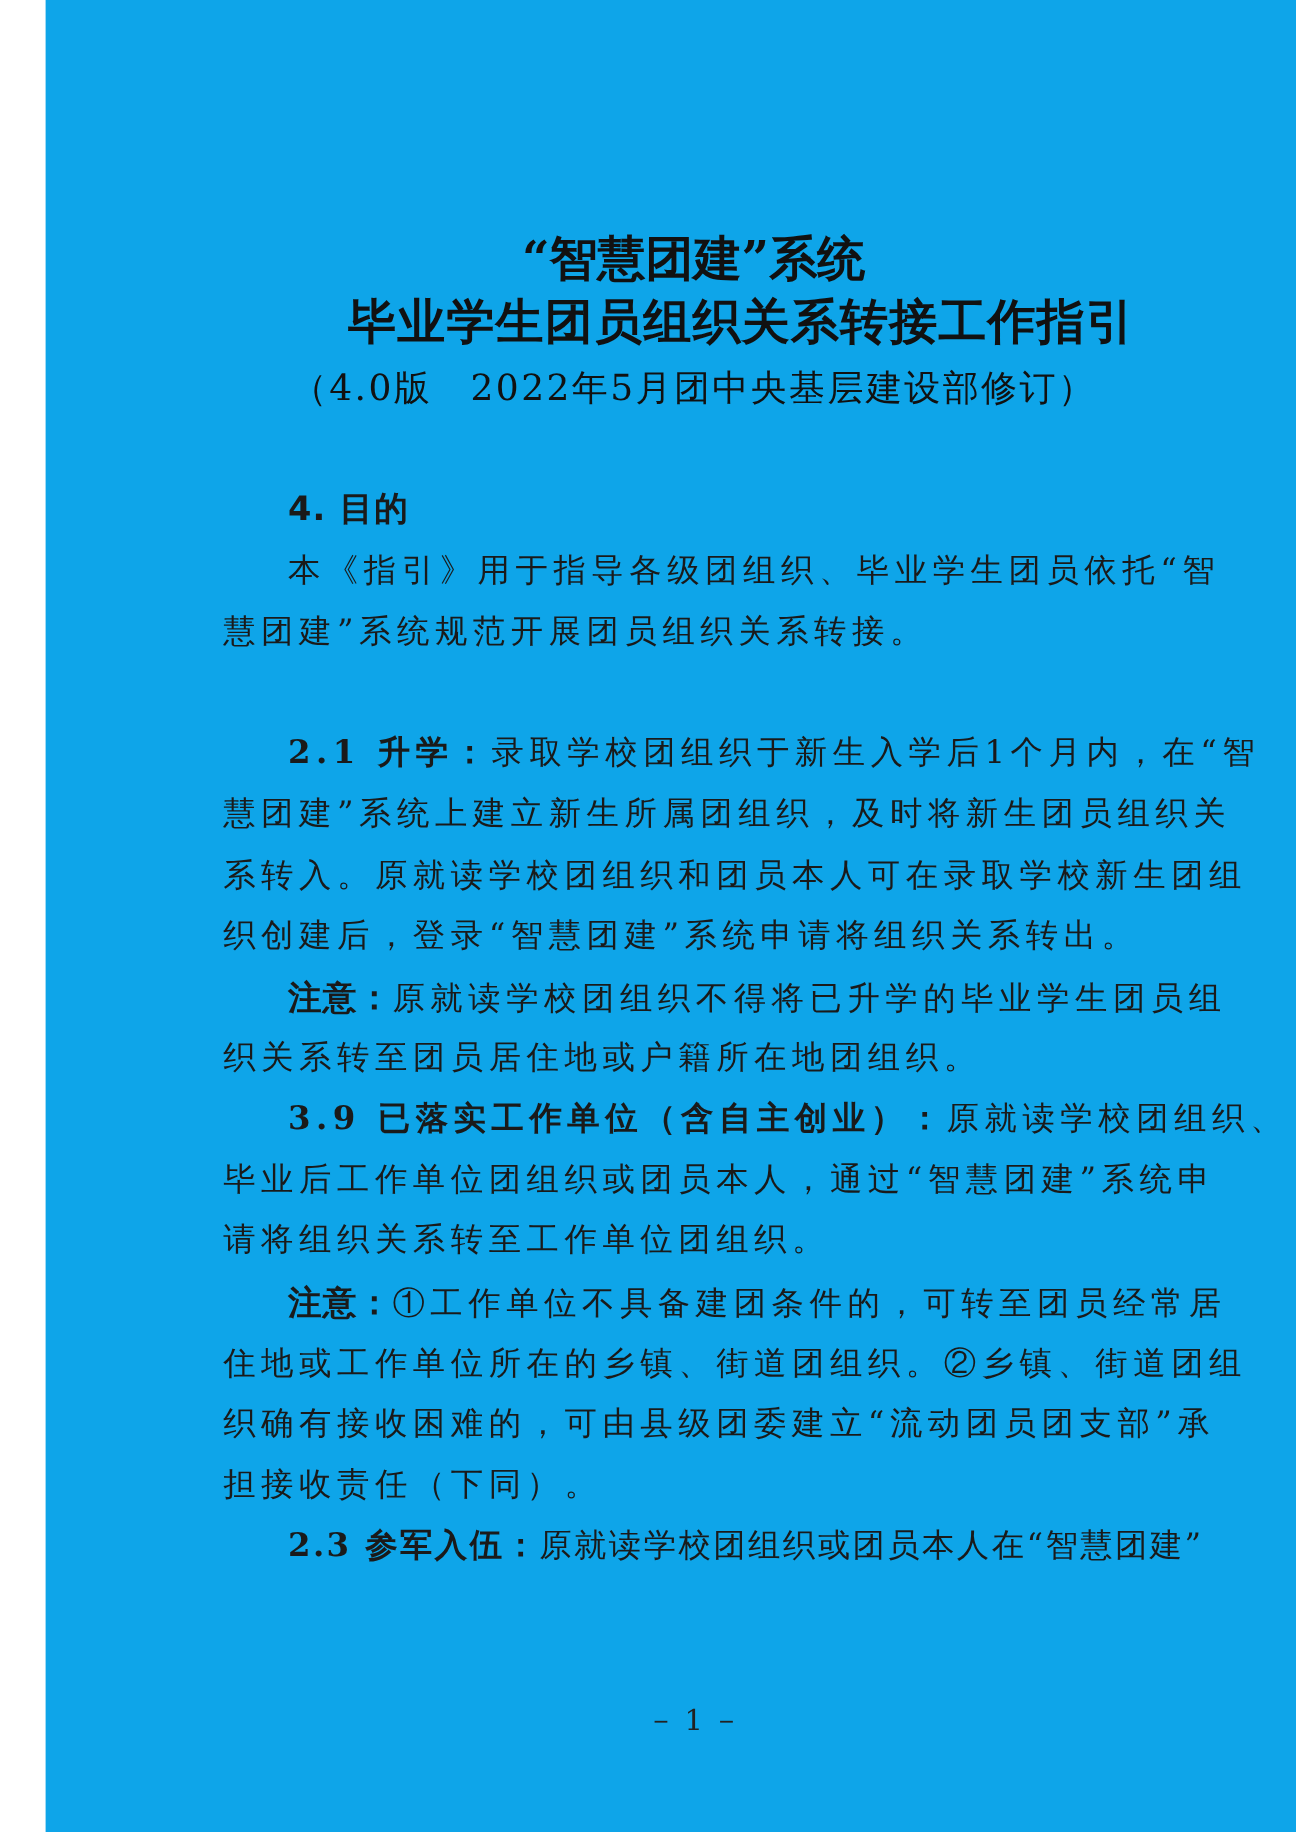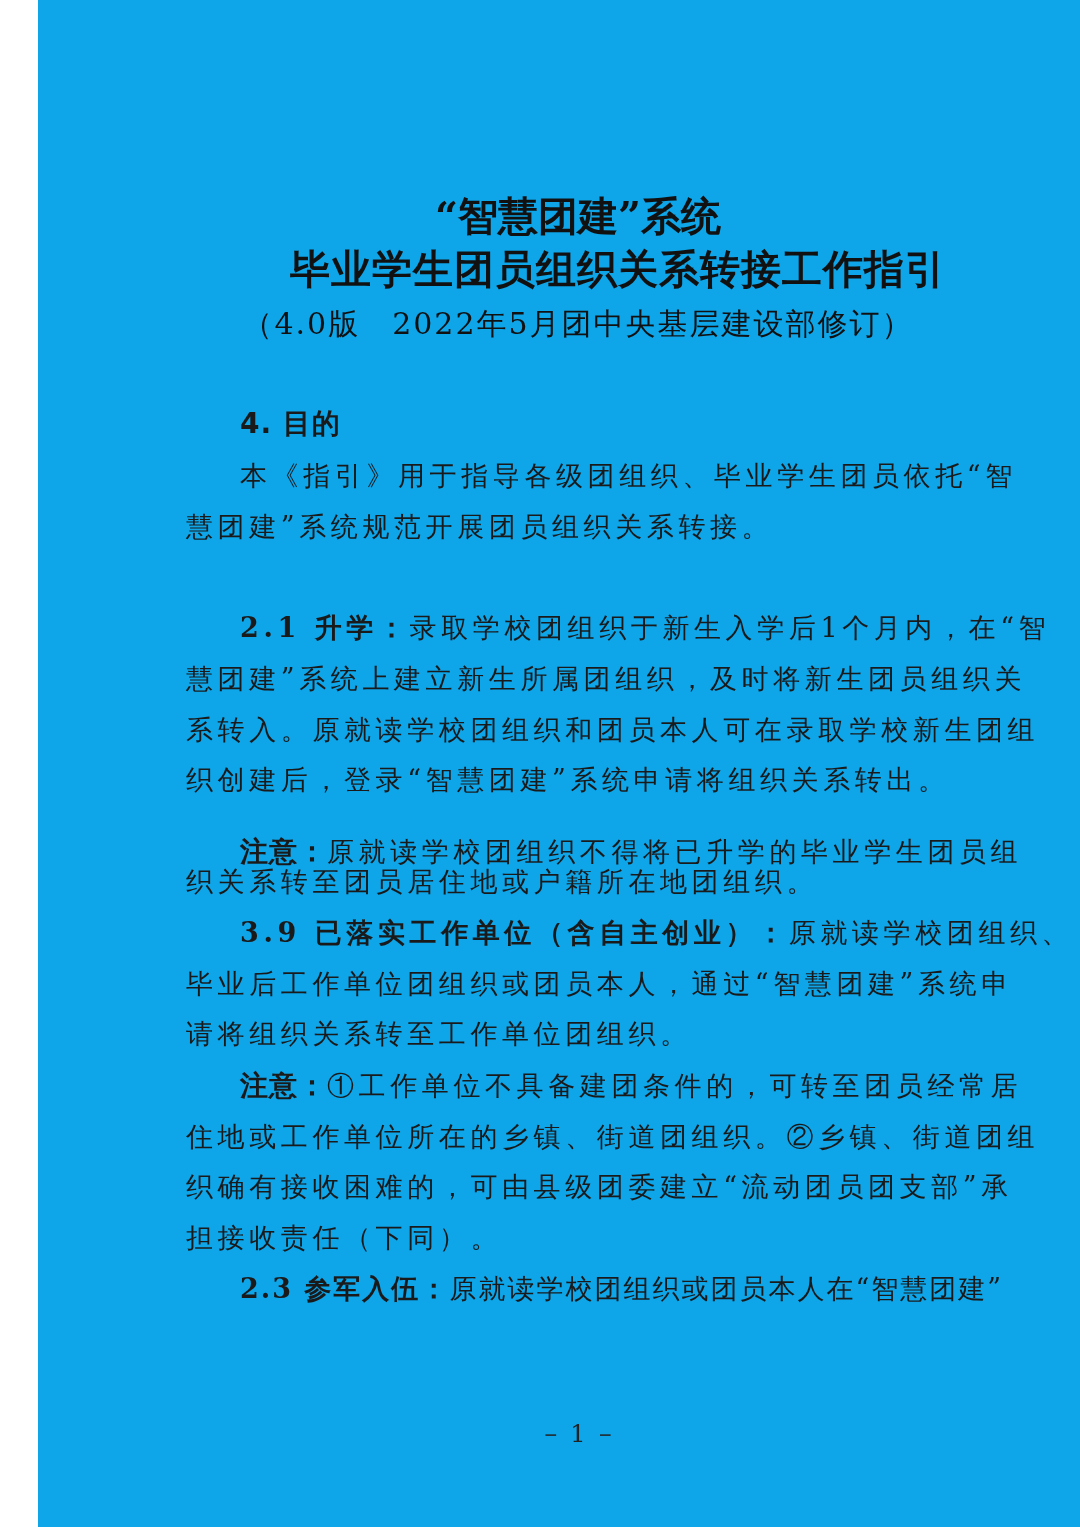--- a/index.html
+++ b/index.html
@@ -26,21 +26,21 @@
   <div class="line indent h" style="top:404px;">4. 目的</div>
   <div class="line indent" style="top:456px;">本《指引》用于指导各级团组织、毕业学生团员依托“智</div>
   <div class="line" style="top:507px;">慧团建”系统规范开展团员组织关系转接。</div>
 
 
   <div class="line indent" style="top:608px;"><span class="b">2.1 升学：</span><span>录取学校团组织于新生入学后1个月内，在“智</span></div>
   <div class="line" style="top:659px;">慧团建”系统上建立新生所属团组织，及时将新生团员组织关</div>
   <div class="line" style="top:710px;">系转入。原就读学校团组织和团员本人可在录取学校新生团组</div>
   <div class="line" style="top:760px;">织创建后，登录“智慧团建”系统申请将组织关系转出。</div>
 
-  <div class="line indent" style="top:832px;text-align:center;"><span class="h">注意：</span><span>原就读学校团组织不得将已升学的毕业学生团员组</span></div>
+  <div class="line indent" style="top:812px;text-align:center;"><span class="h">注意：</span><span>原就读学校团组织不得将已升学的毕业学生团员组</span></div>
   <div class="line" style="top:862px;">织关系转至团员居住地或户籍所在地团组织。</div>
 
   <div class="line indent" style="top:913px;"><span class="b">3.9 已落实工作单位（含自主创业）：</span><span>原就读学校团组织、</span></div>
   <div class="line" style="top:964px;">毕业后工作单位团组织或团员本人，通过“智慧团建”系统申</div>
   <div class="line" style="top:1014px;">请将组织关系转至工作单位团组织。</div>
 
   <div class="line indent" style="top:1066px;"><span class="h">注意：</span><span>①工作单位不具备建团条件的，可转至团员经常居</span></div>
   <div class="line" style="top:1117px;">住地或工作单位所在的乡镇、街道团组织。②乡镇、街道团组</div>
   <div class="line" style="top:1167px;">织确有接收困难的，可由县级团委建立“流动团员团支部”承</div>
   <div class="line" style="top:1218px;">担接收责任（下同）。</div>

